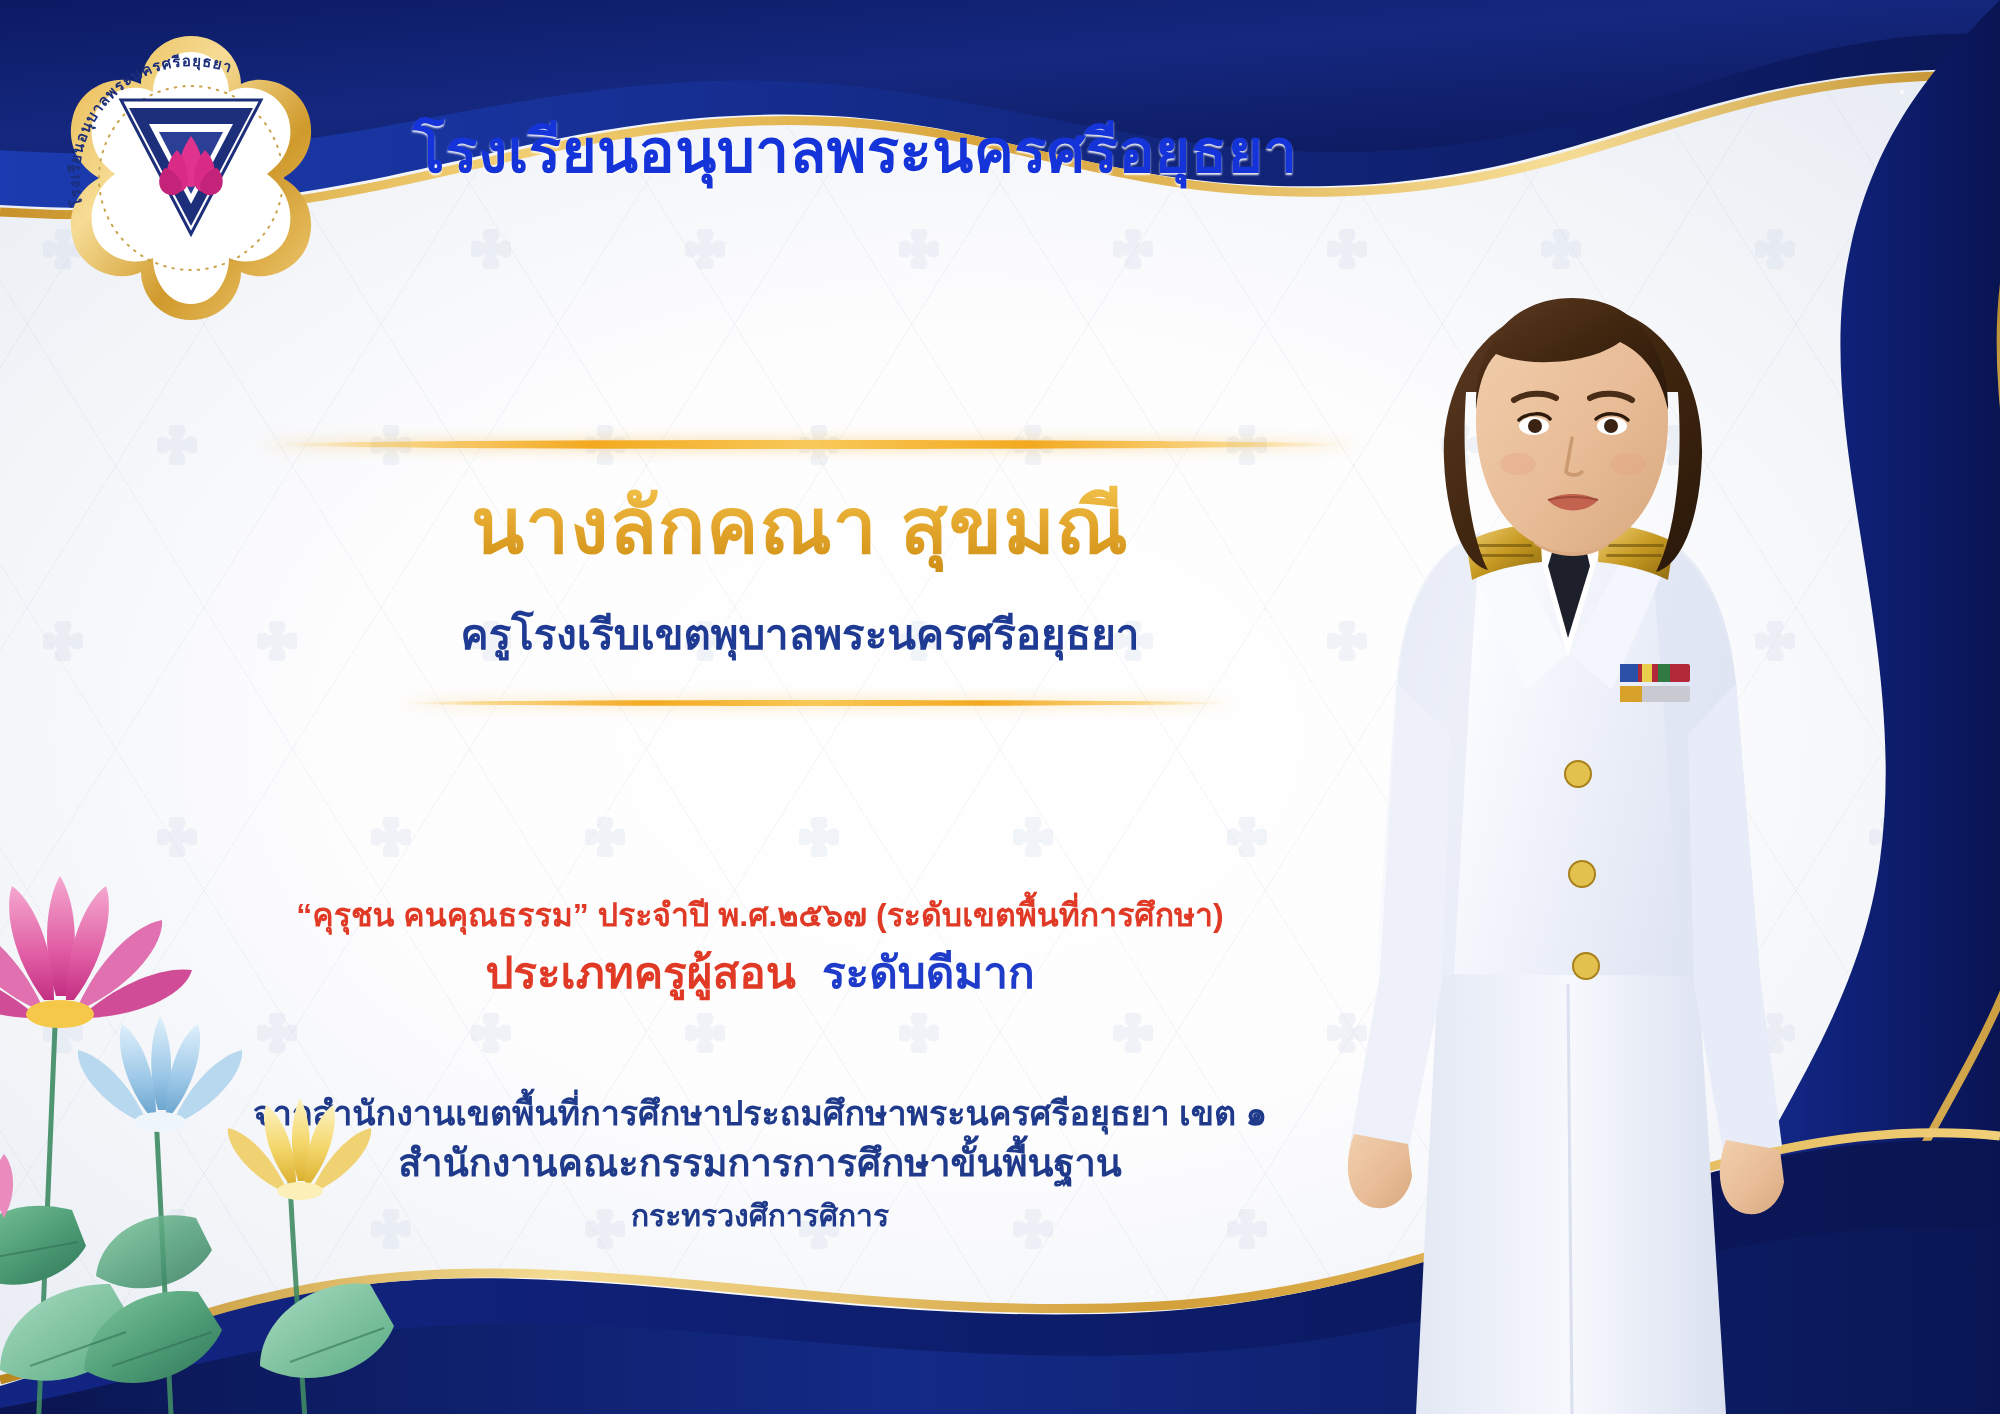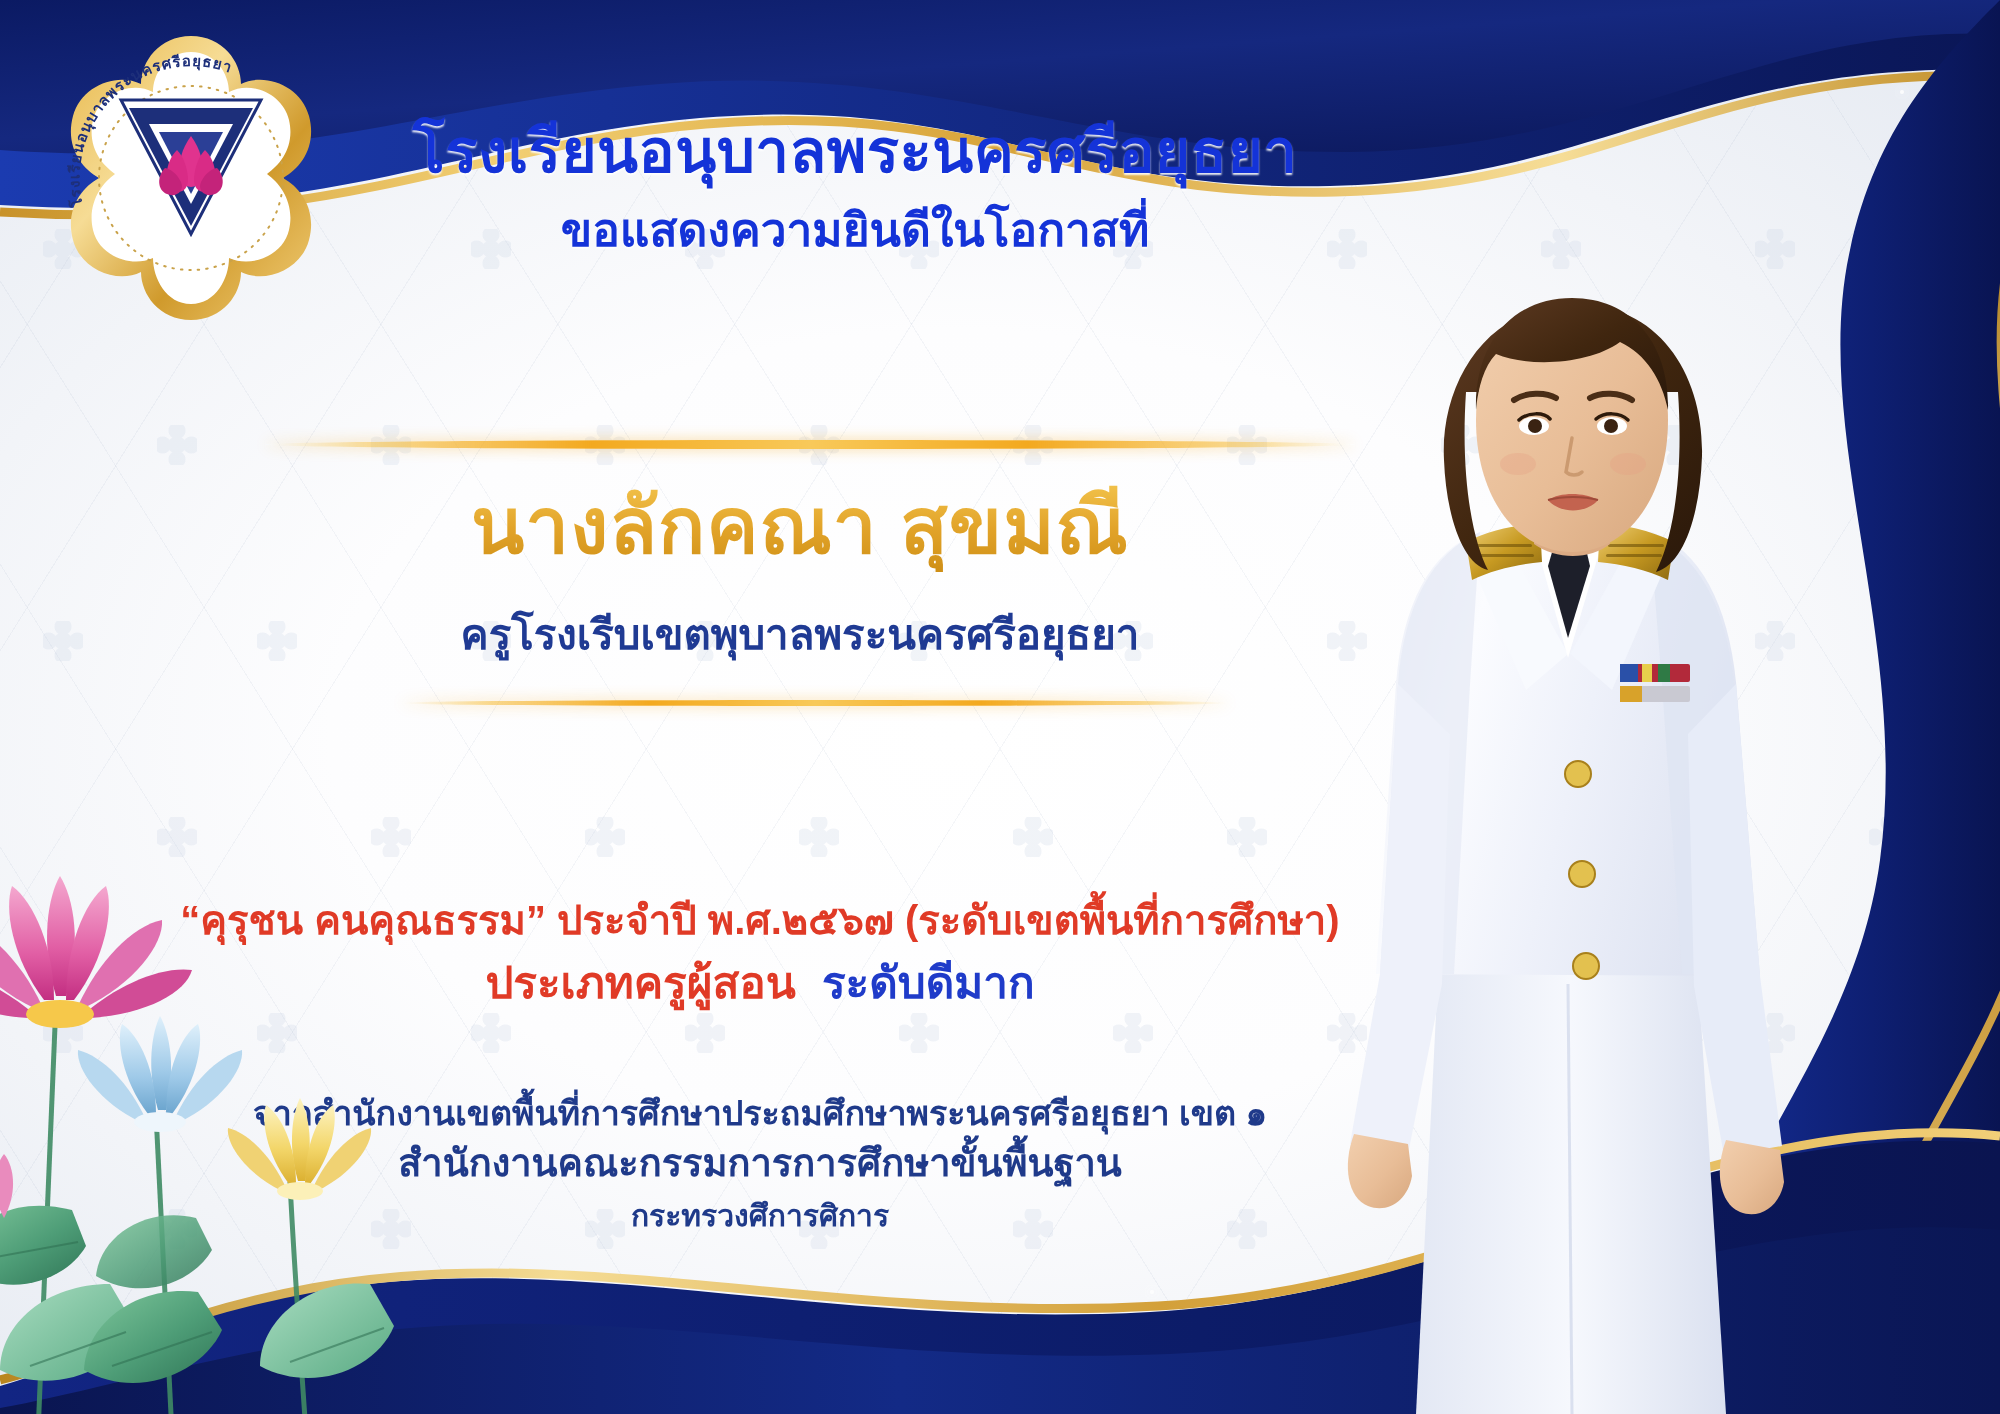--- a/index.html
+++ b/index.html
@@ -143,21 +143,21 @@
   .badge-text {
     position:relative; z-index:2;
     font-size: 44px; font-weight:700; color:#e03020;
     text-shadow: 0 1px 0 rgba(255,255,255,.45);
   }
 
   
   .award-lines {
     position:absolute; left: 110px; top: 895px; width: 1300px; text-align:center;
   }
-  .award-l1 { font-size: 40px; font-weight: 700; color:#e03a26; line-height:1.28; }
+  .award-l1 { font-size: 32px; font-weight: 700; color:#e03a26; line-height:1.28; }
   .award-l2 { font-size: 44px; font-weight: 700; line-height:1.32; margin-top: 8px; }
   .award-l2 .red  { color:#e03a26;font-family:Liberation Serif, serif; }
   .award-l2 .blue { color:#1f3bc9; margin-left: 26px; }
 
   
   .footer {
     position:absolute; left: 120px; top: 1090px; width: 1280px; text-align:center;
     color:#1f3a8a; font-weight:700;
   }
   .footer div { line-height: 1.38; }
@@ -596,21 +596,20 @@
 
       <path id="ringpath" d="M136,262 A112,112 0 1,1 137,262" fill="none"></path>
       <text font-size="15" font-weight="700" fill="#1d2f7a" letter-spacing="1">
         <textPath href="#ringpath" startOffset="21%" id="ringtext">โรงเรียนอนุบาลพระนครศรีอยุธยา</textPath>
       </text>
     </svg>
   </div>
 
   <div class="head-block">
     <div class="school-title">โรงเรียนอนุบาลพระนครศรีอยุธยา</div>
-    <div class="congrats">ขอแสดงความยินดีในโอกาสที่</div>
   </div>
 
   <div class="divider d1"></div>
   <div class="divider d2"></div>
 
   <div class="honoree">นางลักคณา  สุขมณี</div>
   <div class="honoree-role">ครูโรงเรีบเขตพุบาลพระนครศรีอยุธยา</div>
 
 
   <div class="award-lines">

